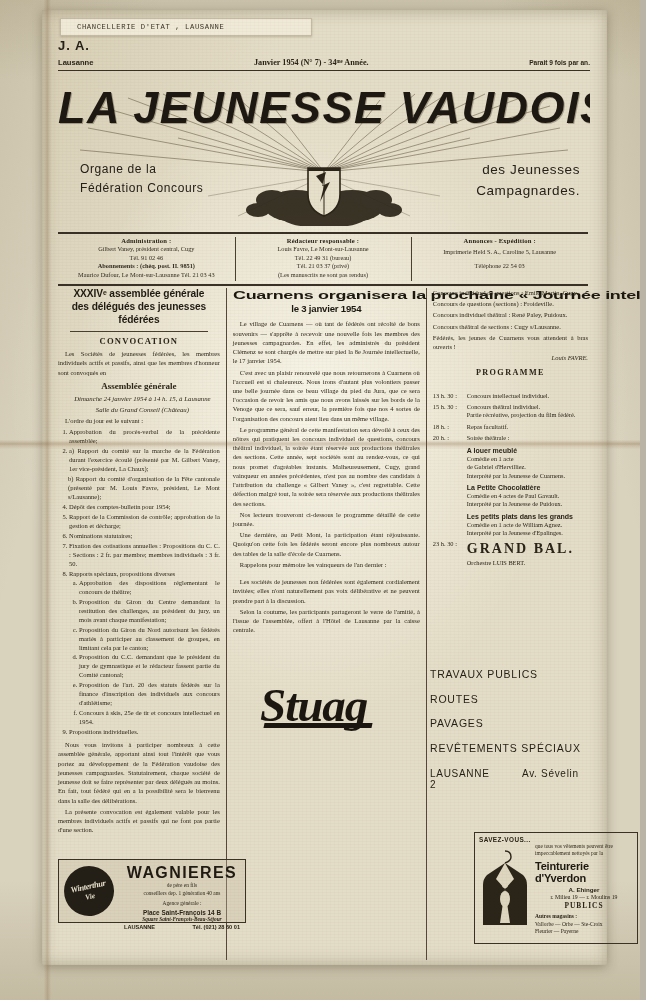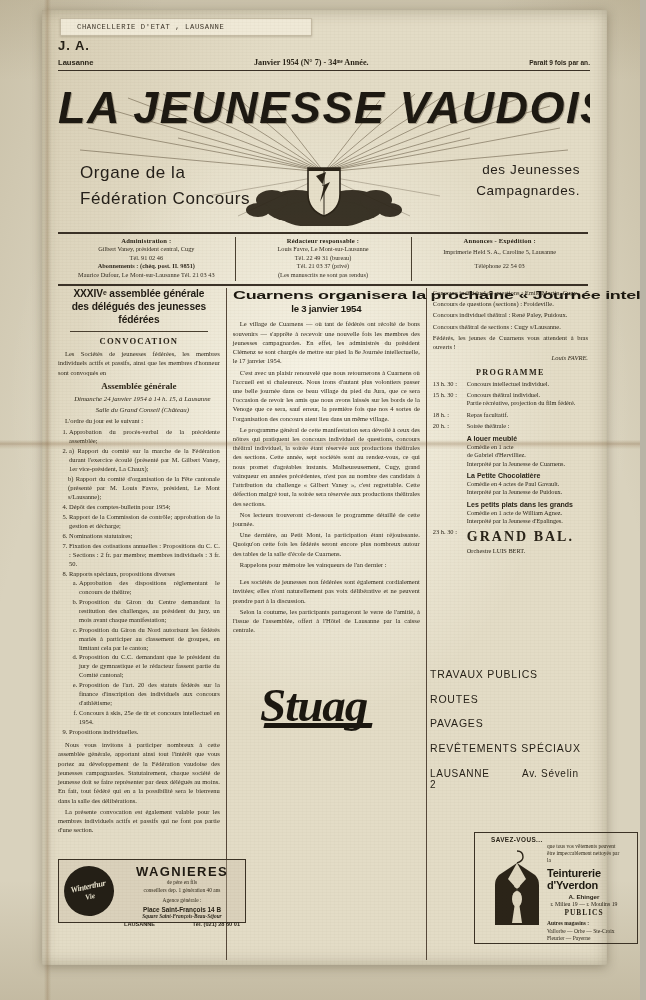--- a/index.html
+++ b/index.html
@@ -49,21 +49,21 @@
   .rule1{position:absolute;left:16px;top:60px;width:532px;height:0;border-top:1.1px solid #3a3126;}
 
   
   .mast{position:absolute;left:16px;top:66px;width:532px;height:150px;overflow:hidden;}
   .mast svg{position:absolute;left:0;top:0;}
   .mtitle{position:absolute;left:0;top:6px;width:532px;text-align:center;
     font-family:"Liberation Sans",sans-serif;font-weight:bold;font-style:italic;
     font-size:45px;letter-spacing:1.5px;color:#1d1912;
     text-shadow:1px 1px 0 rgba(60,50,32,.35);white-space:nowrap;}
   .sub-l{position:absolute;left:22px;top:84px;width:190px;
-    font-family:"Liberation Sans",sans-serif;font-size:17px;color:#25201a;line-height:1.55;letter-spacing:.6px;}
+    font-family:"Liberation Sans",sans-serif;font-size:12px;color:#25201a;line-height:1.55;letter-spacing:.6px;}
   .sub-r{position:absolute;right:10px;top:84px;width:200px;text-align:right;
     font-family:"Liberation Sans",sans-serif;font-size:13.5px;color:#25201a;line-height:1.55;letter-spacing:.6px;}
 
   
   .ibox{position:absolute;left:16px;top:222px;width:530px;height:50px;
     border-top:2.2px solid #3a3126;border-bottom:2.2px solid #3a3126;display:flex;}
   .icol{flex:1;padding:3px 4px 0;text-align:center;position:relative;}
   .icol+.icol:before{content:"";position:absolute;left:0;top:3px;bottom:3px;width:0;border-left:1px solid #4a4030;}
   .icol h4{margin:0 0 1px;font-family:"Liberation Serif",serif;font-size:6.6px;font-weight:bold;letter-spacing:.2px;}
   .icol p{margin:0;font-size:6.3px;line-height:1.35;color:#332c21;}
@@ -88,21 +88,21 @@
   ol.agenda>li{margin-bottom:1px;}
   ol.sub{margin:0;padding-left:10px;list-style:lower-alpha;}
   ol.sub>li{margin-bottom:1px;}
 
   .hl-center{text-align:center;font-family:"Liberation Sans",sans-serif;font-weight:bold;
     font-size:11.6px;line-height:1.2;color:#1c1810;letter-spacing:-.2px;white-space:nowrap;}
   .hl-center .l2{font-size:9.6px;display:block;margin-top:1px;}
   .sig{text-align:right;font-variant:caps;font-size:6.5px;margin-top:2px;font-style:italic;}
 
   .prog{text-align:center;font-family:"Liberation Serif",serif;font-weight:bold;
-    font-size:8.2px;letter-spacing:1.4px;margin:5px 0 3px;}
+    font-size:8.2px;letter-spacing:1.4px;margin:5px 0 15px;}
   .ptable{width:100%;border-collapse:collapse;font-size:6.4px;line-height:1.35;}
   .ptable td{vertical-align:top;padding:0 0 3px;}
   .ptime{width:34px;white-space:nowrap;color:#2d2619;}
   .pname{font-weight:bold;font-family:"Liberation Sans",sans-serif;font-size:7px;}
   .pdesc{font-size:6.3px;line-height:1.3;}
   .bigbal{font-family:"Liberation Serif",serif;font-weight:bold;font-size:14px;letter-spacing:2px;}
 
   
   .ad-stuag{position:absolute;left:210px;top:640px;width:336px;height:150px;}
   .stuagwrap{position:absolute;left:8px;top:28px;width:150px;}
@@ -118,29 +118,29 @@
 
   .ad-wag{position:absolute;left:16px;top:849px;width:186px;height:62px;border:1.4px solid #3b3225;
     background:rgba(200,190,165,.35);display:flex;}
   .wag-logo{width:60px;display:flex;align-items:center;justify-content:center;}
   .wag-disc{width:50px;height:50px;border-radius:50%;background:#241f16;color:#e8e2cd;
     display:flex;flex-direction:column;align-items:center;justify-content:center;
     font-family:"Liberation Serif",serif;font-style:italic;font-weight:bold;transform:rotate(-12deg);}
   .wag-disc .a{font-size:8.4px;letter-spacing:-.3px;}
   .wag-disc .b{font-size:7.4px;margin-top:1px;}
   .wag-txt{flex:1;text-align:center;padding-top:4px;}
-  .wag-txt .t{font-family:"Liberation Sans",sans-serif;font-weight:bold;font-size:13px;letter-spacing:1.4px;color:#1f1a12;}
+  .wag-txt .t{font-family:"Liberation Sans",sans-serif;font-weight:bold;font-size:16px;letter-spacing:1.4px;color:#1f1a12;}
   .wag-txt .s{font-size:5.4px;line-height:1.45;color:#2f2819;}
   .wag-txt .bd{font-family:"Liberation Sans",sans-serif;font-weight:bold;font-size:6.4px;margin-top:2px;}
   .wag-txt .it{font-style:italic;font-weight:bold;font-size:5.3px;}
   .wag-foot{display:flex;justify-content:space-between;padding:2px 5px 0;
     font-family:"Liberation Sans",sans-serif;font-weight:bold;font-size:5.6px;}
 
   .ad-teint{position:absolute;left:432px;top:822px;width:164px;height:112px;border:1.3px solid #3b3225;
-    padding:3px 16px;box-sizing:border-box;}
+    padding:3px 4px;box-sizing:border-box;}
   .teint-sv{font-family:"Liberation Sans",sans-serif;font-weight:bold;font-size:6.4px;letter-spacing:.4px;}
   .teint-row{display:flex;}
   .teint-img{width:52px;height:84px;margin-top:2px;position:relative;}
   .teint-body{flex:1;padding-left:4px;}
   .teint-lead{font-size:5.4px;line-height:1.3;color:#2f2819;margin-bottom:3px;}
   .teint-t{font-family:"Liberation Sans",sans-serif;font-weight:bold;font-size:11px;letter-spacing:-.2px;color:#1d1911;}
   .teint-n{text-align:center;font-family:"Liberation Sans",sans-serif;font-weight:bold;font-size:6.2px;margin-top:2px;}
   .teint-a{text-align:center;font-size:5.8px;margin-top:1px;}
   .teint-v{text-align:center;font-family:"Liberation Serif",serif;font-weight:bold;font-size:7.4px;letter-spacing:1px;margin-top:1px;}
   .teint-o{font-size:5.5px;line-height:1.4;margin-top:3px;}

